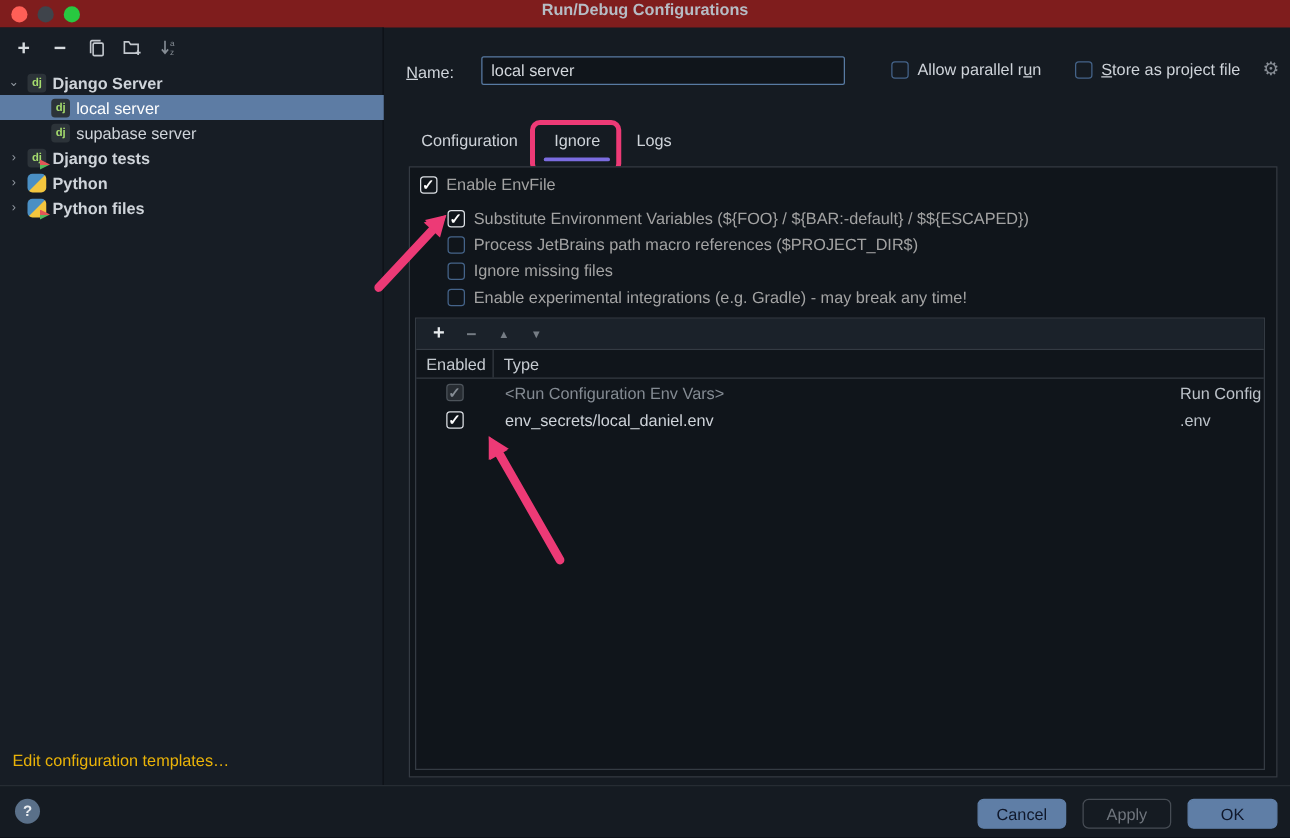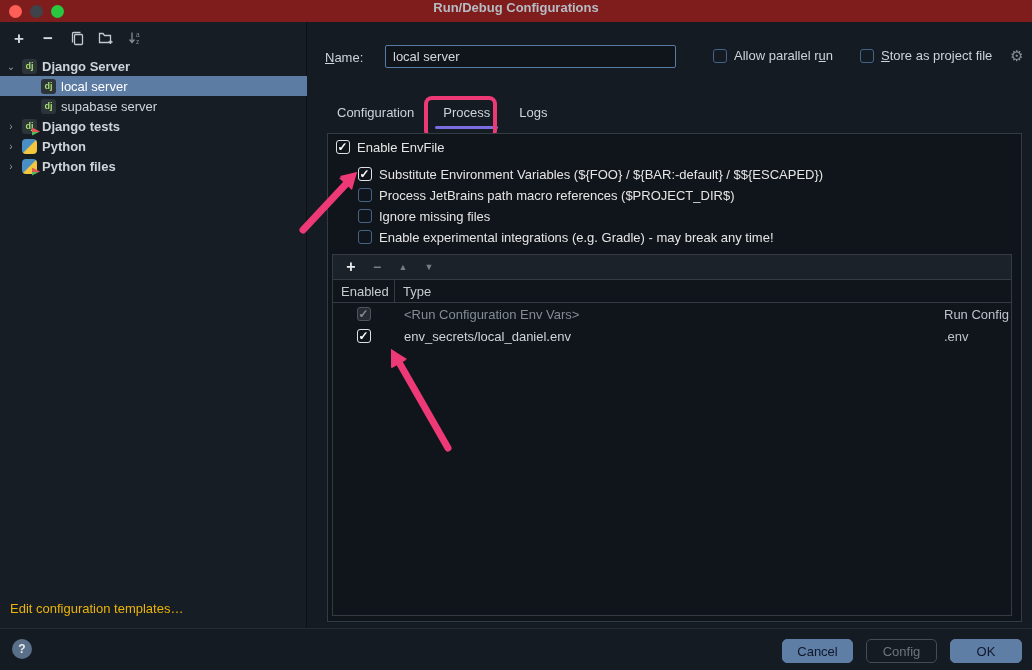--- a/index.html
+++ b/index.html
@@ -83,21 +83,21 @@
   .tabs { position:absolute; left:337px; top:105px; display:flex; gap:29px;text-align:right; }
   .tab { position:relative; color:#ced3d9; padding-bottom:9px; cursor:pointer; }
   .tab.active::after { content:""; position:absolute; left:-8px; right:-8px; bottom:0; height:3px;
     border-radius:2px; background:var(--tab-underline); }
   .annot-rect { position:absolute; left:424px; top:96px; width:73px; height:43px;
     border:4px solid var(--annot); border-radius:8px; pointer-events:none; }
 
   
   .panel { position:absolute; left:327px; top:133px; width:695px; height:489px;
     background:#10151b; border:1px solid #343b43; }
-  .cb-row { position:absolute; display:flex; align-items:flex-start; gap:7px; color:#e5e5e5; white-space:nowrap; }
+  .cb-row { position:absolute; display:flex; align-items:flex-end; gap:7px; color:#a3a3a3; white-space:nowrap; }
 
   
   .envtable { position:absolute; left:332px; top:254px; width:680px; height:362px;
     border:1px solid #343b43; background:#10151b; }
   .tbl-toolbar { height:24px; background:#1b222a; display:flex; align-items:center; gap:12px; padding-left:11px; }
   .tbl-tbtn { display:inline-flex; align-items:center; justify-content:center; width:14px; height:14px; }
   .t-add { color:#e8ebee; font-size:16px; font-weight:bold; }
   .t-dim { color:#767d85; font-size:14px; font-weight:bold; }
   .t-tri { font-size:9px; color:#767d85; }
   .tbl-header { height:24px; display:flex; align-items:center; border-top:1px solid #343b43; border-bottom:1px solid #343b43; color:#c6cbd1; }
@@ -200,21 +200,21 @@
     <span>Allow parallel r<u>u</u>n</span>
   </div>
   <div class="hdr-check store">
     <span class="cb unchecked"></span>
     <span><u>S</u>tore as project file</span>
   </div>
   <div class="gear">⚙</div>
 
   <div class="tabs">
     <div class="tab">Configuration</div>
-    <div class="tab active">Process</div>
+    <div class="tab active">Ignore</div>
     <div class="tab">Logs</div>
   </div>
   <div class="annot-rect"></div>
 
   <div class="panel"></div>
 
   <div class="cb-row" style="left:336px; top:140px;">
     <span class="cb checked"></span>
     <span>Enable EnvFile</span>
   </div>
@@ -271,17 +271,17 @@
     <g fill="var(--annot)" stroke="var(--annot)">
       <line x1="448" y1="448" x2="400" y2="364" stroke-width="7" stroke-linecap="round"></line>
       <polygon points="391,349 407,359 391,368" stroke="none"></polygon>
       <polygon points="391,349 406,360 392,368" stroke="none"></polygon>
     </g>
   </svg>
 
   <div class="footer">
     <div class="help-btn">?</div>
     <div class="btn filled btn-cancel">Cancel</div>
-    <div class="btn disabled btn-apply">Config</div>
+    <div class="btn disabled btn-apply">Apply</div>
     <div class="btn filled btn-ok">OK</div>
   </div>
 
 </div>
 
 </body></html>

